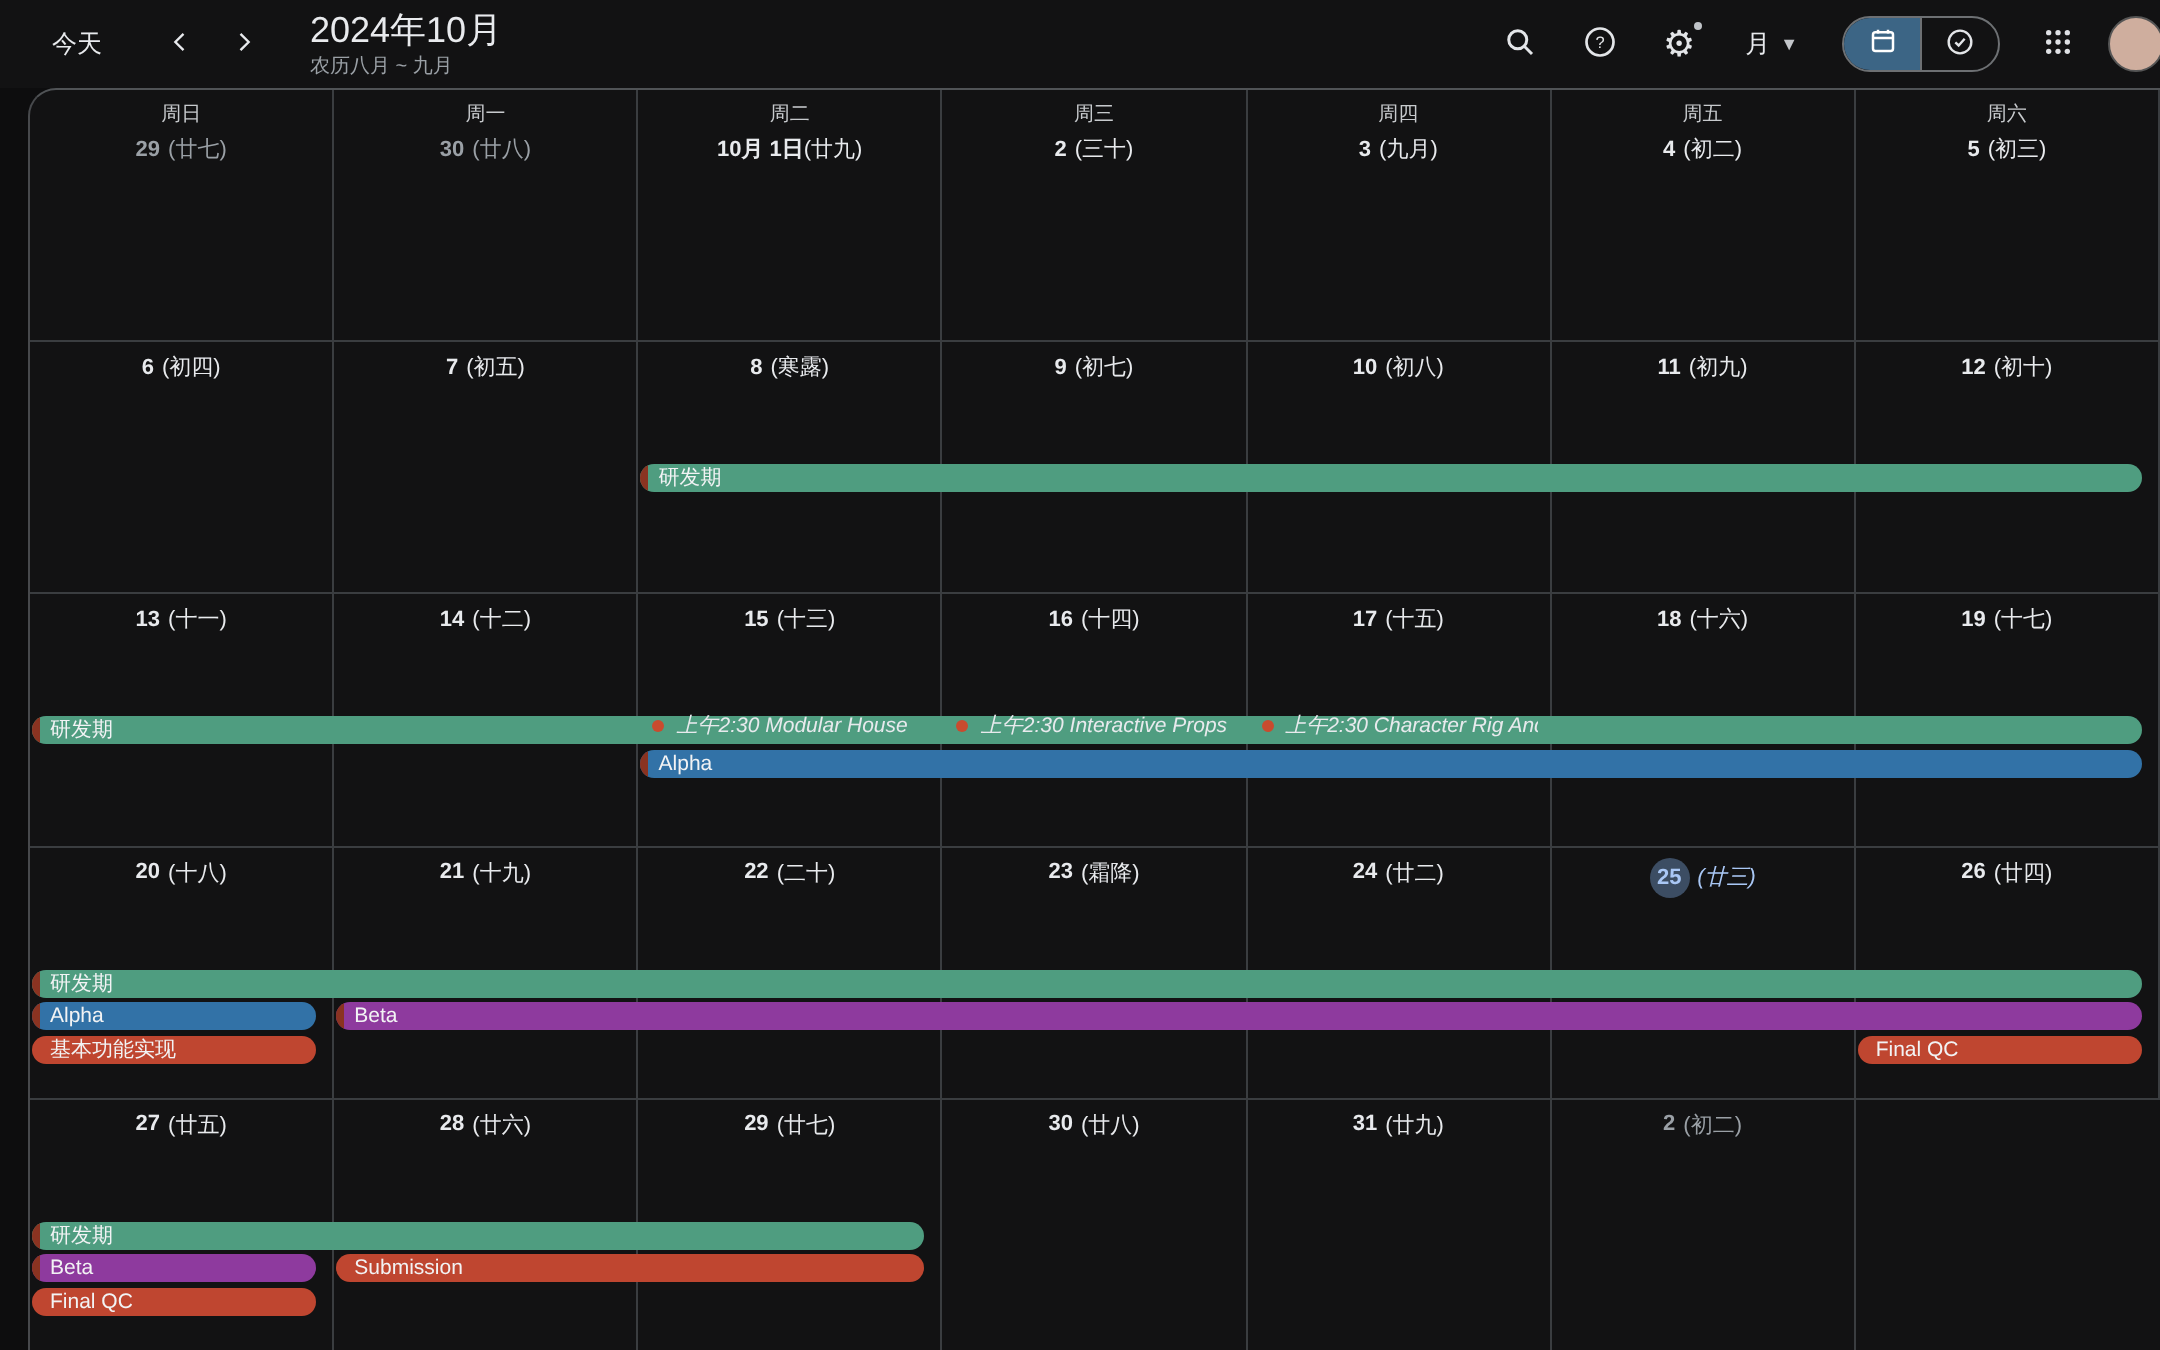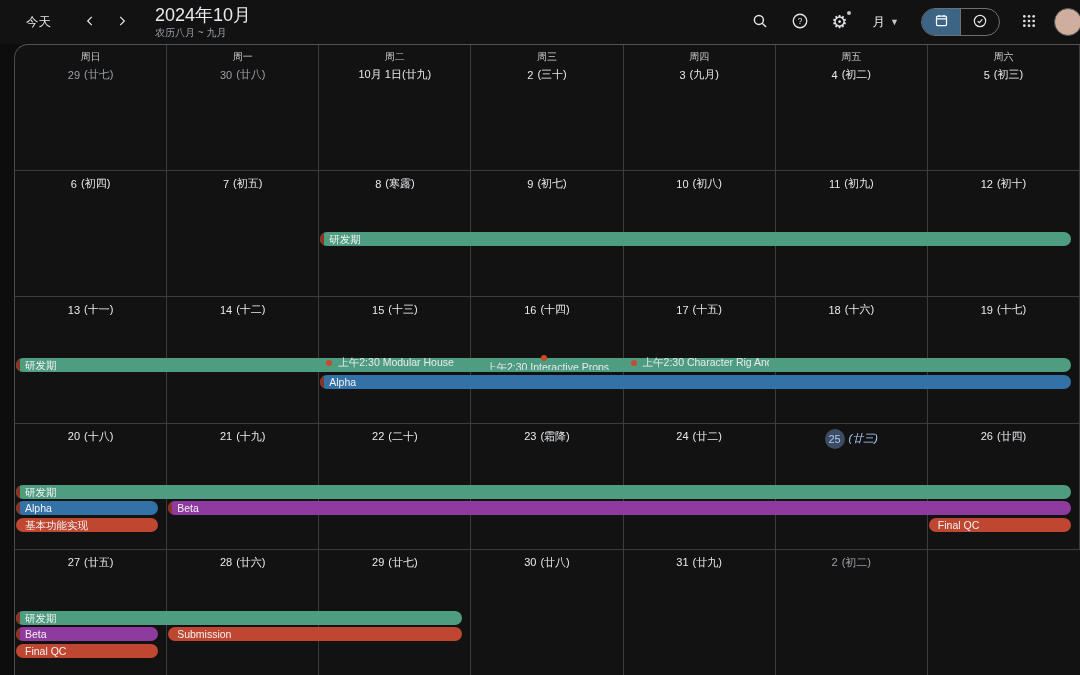--- a/index.html
+++ b/index.html
@@ -38,36 +38,36 @@
     display:flex; flex-direction:column;
     border-top:1px solid #505356; border-left:1px solid #47494c;
     border-top-left-radius:14px;
     background:#121213; overflow:hidden;
   }
   .week { flex:1 1 0; display:grid; grid-template-columns:repeat(7,1fr); position:relative; border-bottom:1px solid #3a3d40; }
   .week:last-child { border-bottom:none; }
   .cell { border-right:1px solid #3a3d40; padding-top:5px; text-align:center; cursor:pointer; }
   .weekday { font-size:10px; color:#c7cacd; margin-bottom:3px; }
   .datelabel { font-size:11px; color:#e8eaed; display:flex; align-items:center; justify-content:center; gap:4px; cursor:pointer; }
-  .datelabel .num { font-weight:400;text-align:right; }
+  .datelabel .num { font-weight:700;text-align:right; }
   .datelabel.dim { color:#9aa0a6; }
   .today-circle { min-width:20px; height:20px; padding:0 3px; border-radius:10px; background:#3c4d63; color:#a9c7f5; display:inline-flex; align-items:center; justify-content:center; font-weight:500; }
   .today-lunar { color:#a9c7f5;font-style:italic; }
   
   .chip {
     position:absolute; height:14px; border-radius:7px;
     font-size:10.5px; line-height:14px; color:#f2f3f4;
     padding-left:9px; white-space:nowrap; overflow:hidden;
     cursor:pointer;
     margin-top:36px;
   }
   .chip .sliver { position:absolute; left:0; top:0; bottom:0; width:4px; background:#8a3321; }
   .timed {
     position:absolute; height:15px; display:flex; align-items:center;
-    font-size:10.5px; color:#e8eaed; white-space:nowrap; overflow:hidden; cursor:pointer;
+    font-size:10.5px; color:#e8eaed; white-space:nowrap; overflow:hidden; cursor:pointer;font-style:italic;
   }
   .timed .dot { width:6px; height:6px; border-radius:50%; background:#c94b2e; margin-right:6px; flex:0 0 auto; }
 </style>
 </head>
 <body>
 
 <div class="topbar">
   <button class="btn-today">今天</button>
   <div class="nav-arrows">
     <button class="nav-arrow">
@@ -294,21 +294,21 @@
           <span class="num">19</span>
           <span class="">(十七)</span>
         </div>
       </div>
       <div class="chip" style="background: rgb(79, 157, 128); left: calc(0% + 1px); width: calc(100% - 10px); top: 25px;"><span class="sliver"></span><span>研发期</span></div>
       <div class="chip" style="background: rgb(50, 114, 167); left: calc(28.5714% + 1px); width: calc(71.4286% - 10px); top: 41.5px;"><span class="sliver"></span><span>Alpha</span></div>
       <div class="timed" style="left: calc(28.5714% + 7px); width: calc(14.2857% - 14px); top: 58px;">
         <span class="dot"></span>
         <span>上午2:30 Modular House</span>
       </div>
-      <div class="timed" style="left: calc(42.8571% + 7px); width: calc(14.2857% - 14px); top: 58px; flex-direction: column;">
+      <div class="timed" style="left: calc(42.8571% + 7px); width: calc(14.2857% - 14px); top: 58px;">
         <span class="dot"></span>
         <span>上午2:30 Interactive Props</span>
       </div>
       <div class="timed" style="left: calc(57.1429% + 7px); width: calc(14.2857% - 14px); top: 58px;">
         <span class="dot"></span>
         <span>上午2:30 Character Rig And Anim</span>
       </div>
     </div>
     <div class="week">
       <div class="cell">

